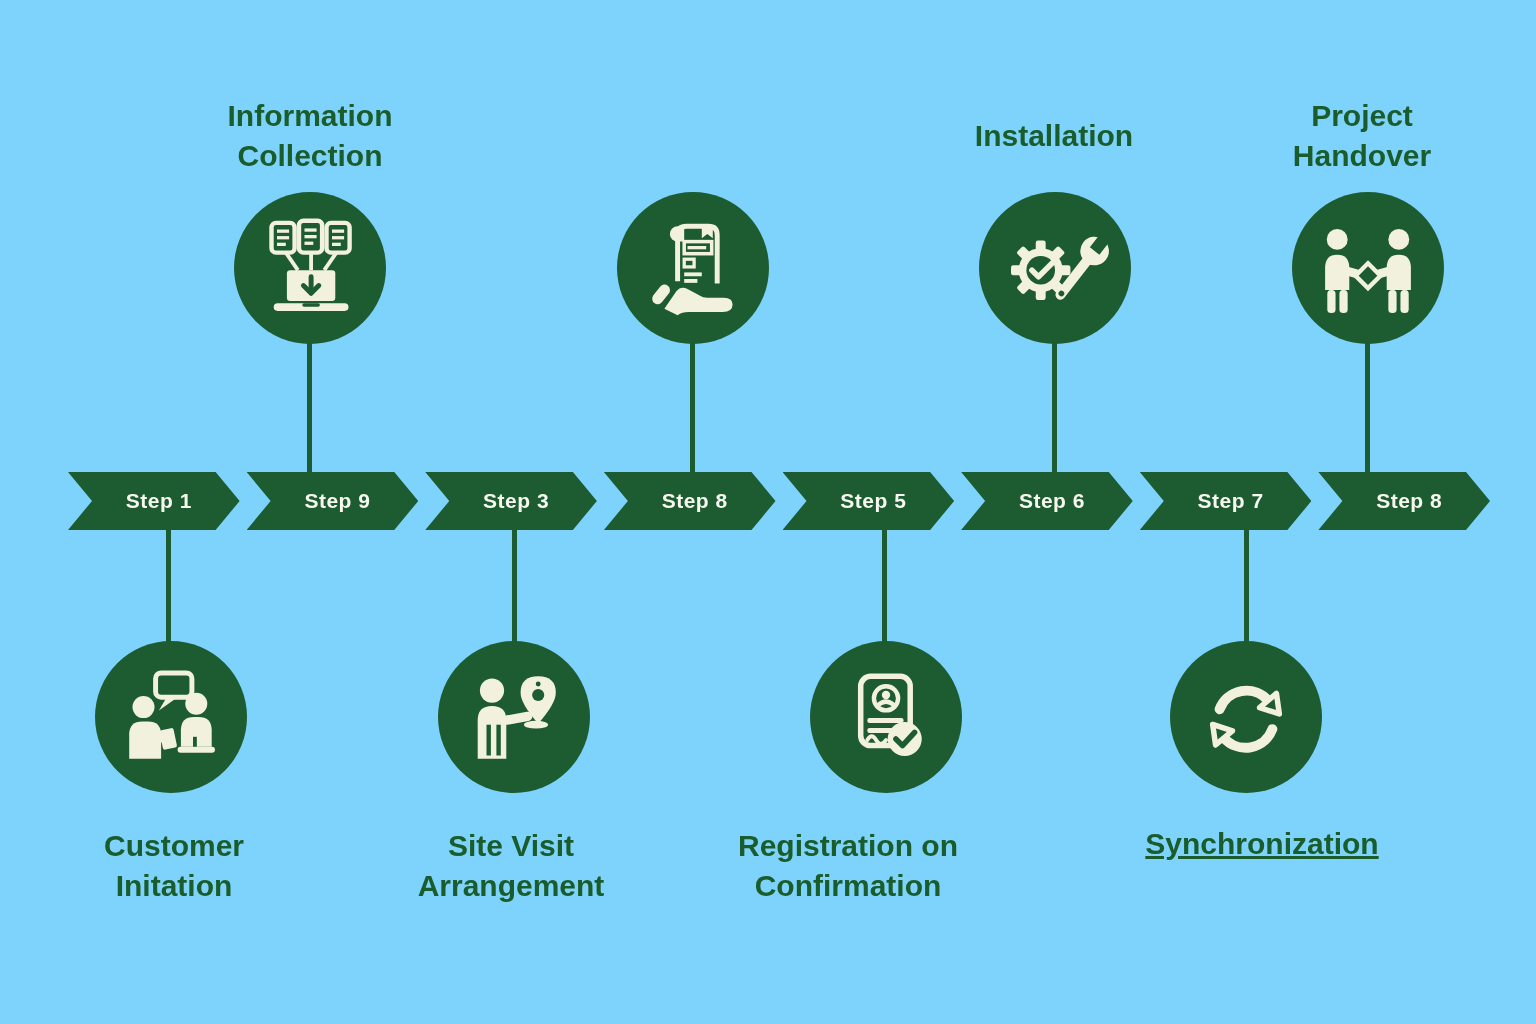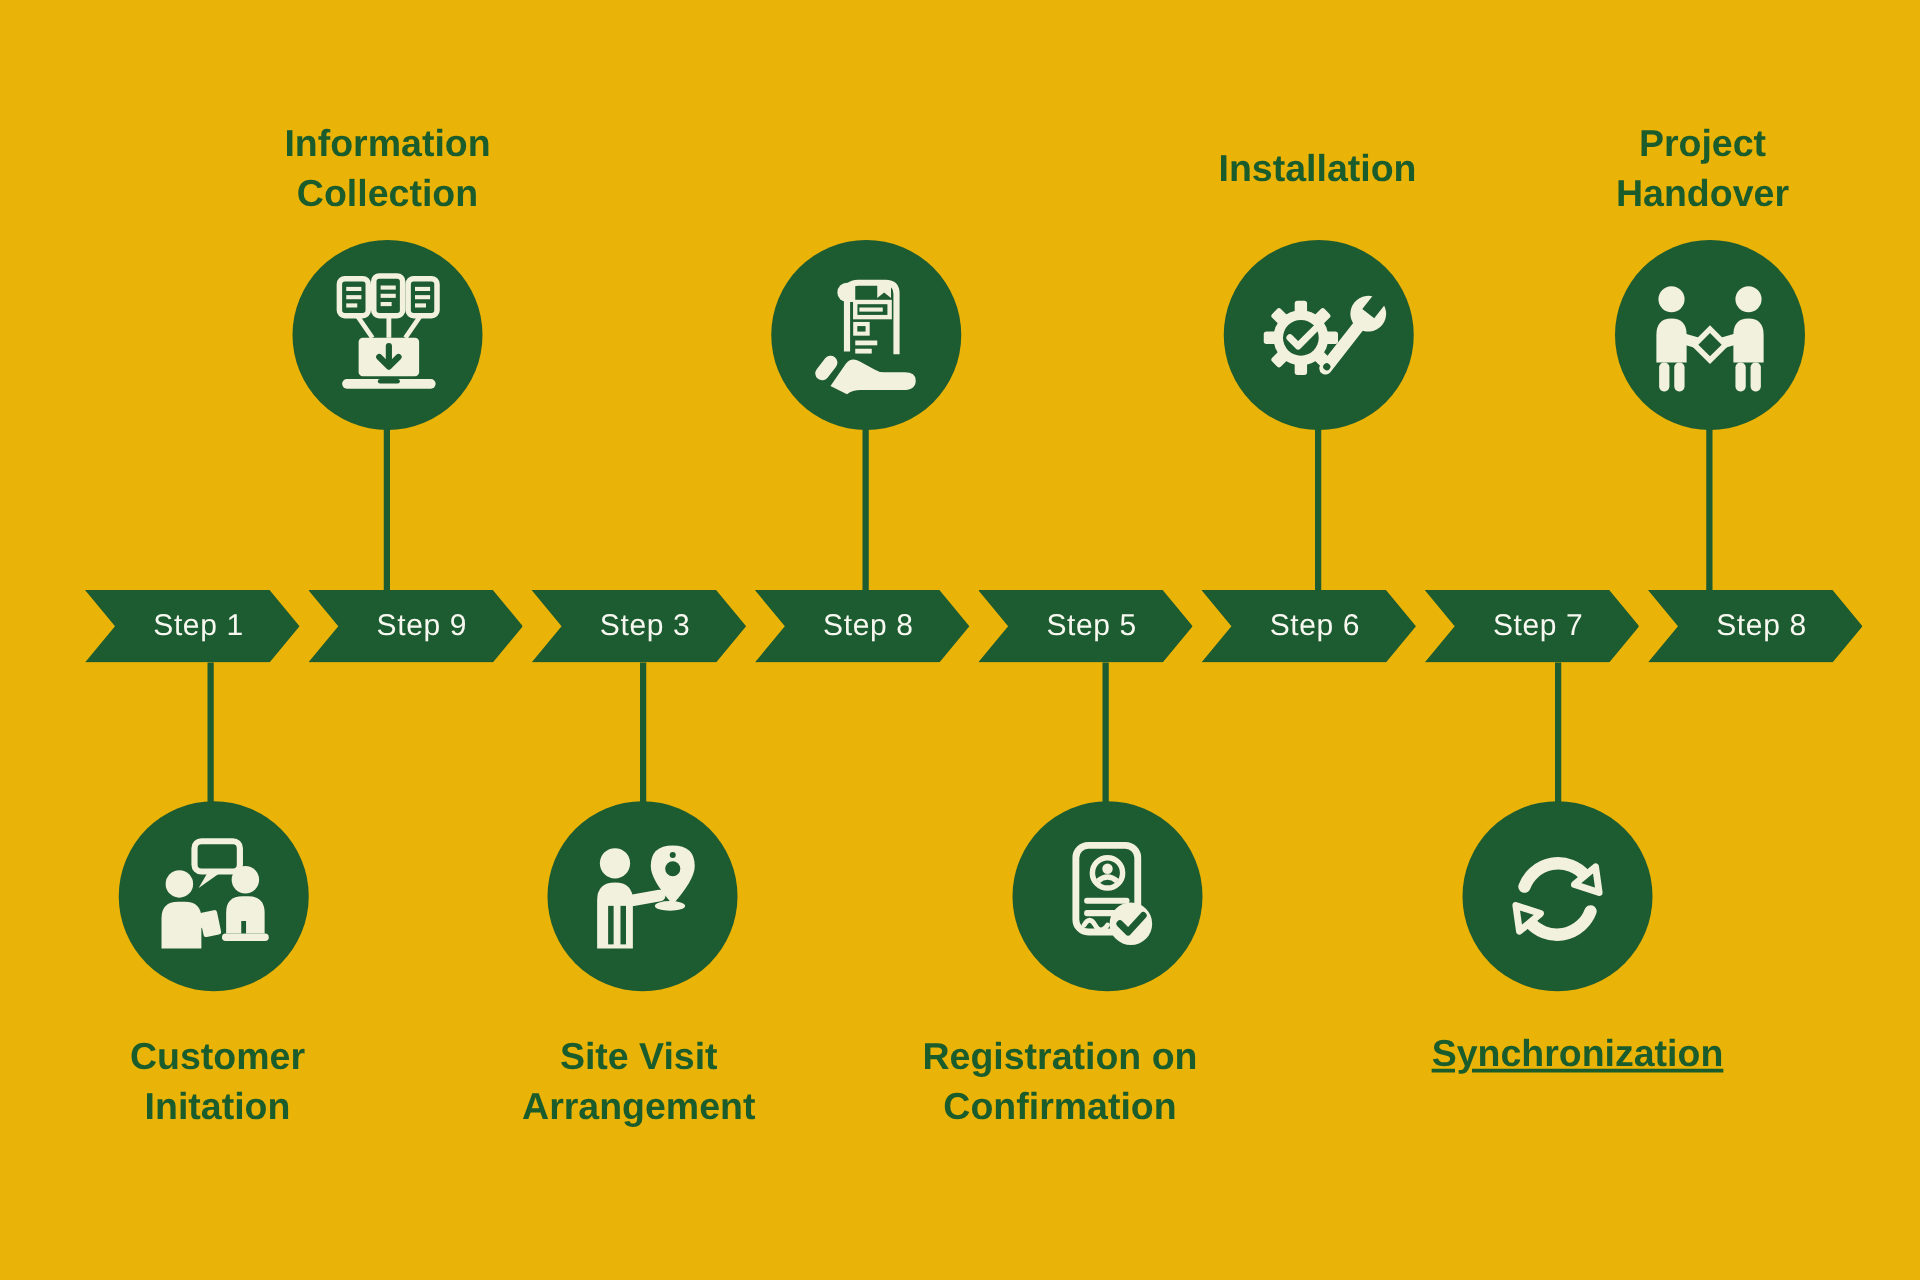--- a/index.html
+++ b/index.html
@@ -1,31 +1,31 @@
 <!DOCTYPE html>
 <html><head>
 <meta charset="utf-8">
 <style>
   html,body { margin:0; padding:0; background:#ffffff; }
   .canvas {
     position:relative; width:1536px; height:1024px;
-    background:#eab308; overflow:hidden;
+    background:#7dd3fc; overflow:hidden;
     font-family:"Liberation Sans", sans-serif;
   }
 
   
   .band {
     position:absolute; left:68px; top:472px; width:1422px; height:58px;
     display:flex; gap:7px;
   }
   .chev {
     flex:1; background:#1d5b31;
     clip-path:polygon(0 0, calc(100% - 24px) 0, 100% 50%, calc(100% - 24px) 100%, 0 100%, 24px 50%);
     display:flex; align-items:center; justify-content:center;
-    color:#f7f8ef; font-weight:normal; font-size:24px; padding-left:10px;
+    color:#f7f8ef; font-weight:bold; font-size:21px; padding-left:10px;
     letter-spacing:0.5px;
   }
 
   
   .connector { position:absolute; width:5px; background:#1d5b31; }
   .cn1 {left:166px; top:530px; height:112px;}
   .cn2 {left:307px; top:343px; height:130px;}
   .cn3 {left:512px; top:530px; height:112px;}
   .cn4 {left:690px; top:343px; height:130px;}
   .cn5 {left:882px; top:530px; height:112px;}

